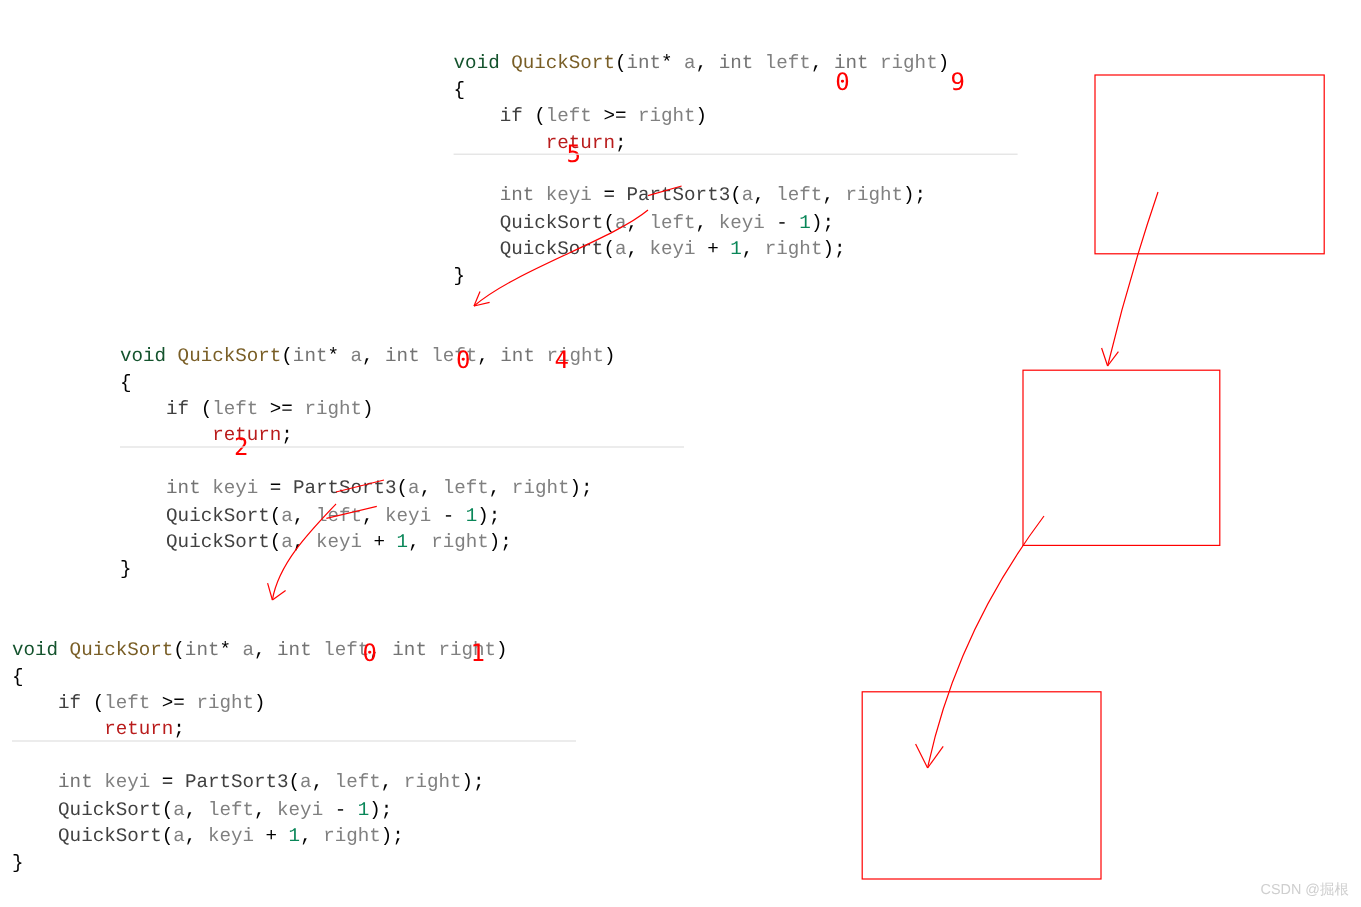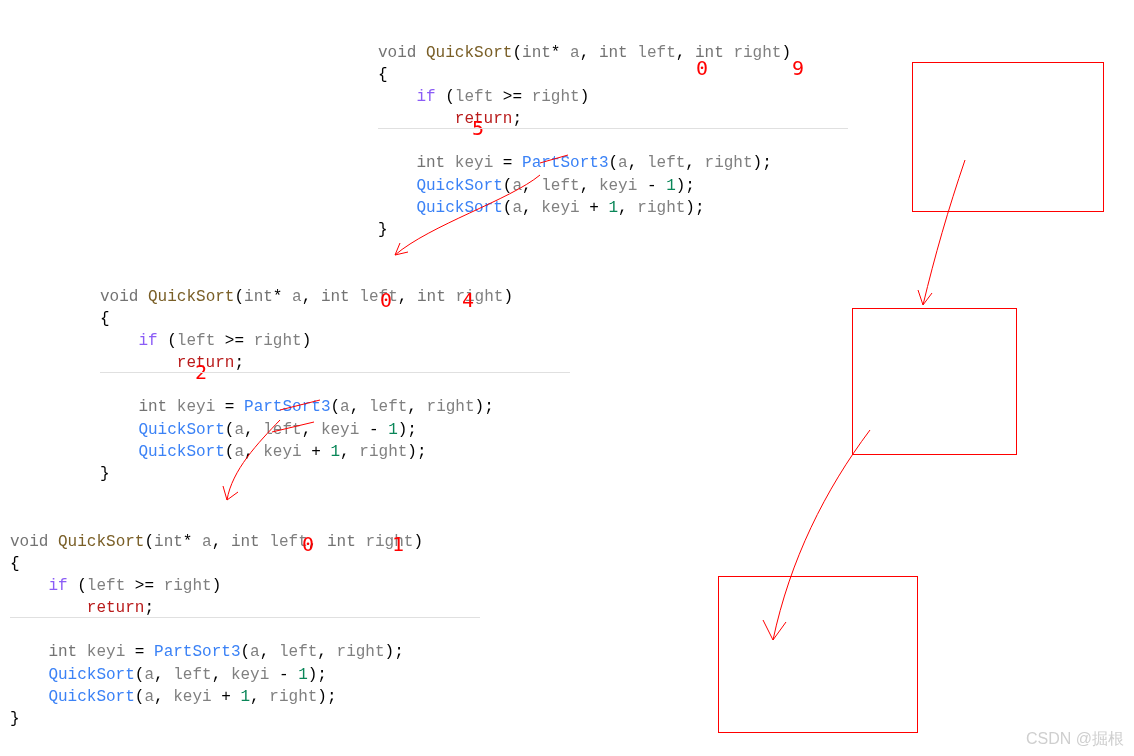--- a/index.html
+++ b/index.html
@@ -10,26 +10,26 @@
       font-family: Consolas, "Courier New", monospace;
       font-size: 16px;
       position: relative;
       overflow: hidden;
     }
     .code-block {
       position: absolute;
       white-space: pre;
       line-height: 1.38;
     }
-    .kw-void { color: #737373; }
+    .kw-void { color: #14532d; }
     .kw-int { color: #737373; }
-    .kw-if { color: #8b5cf6; }
+    .kw-if { color: #404040; }
     .kw-return { color: #b91c1c; }
     .fn-name { color: #795e26; }
-    .fn-call { color: #3b82f6; }
+    .fn-call { color: #404040; }
     .param { color: #808080; }
     .punc { color: #000000; }
     .num { color: #098658; }
     .op { color: #000000; }
     .brace { color: #000000; }
     .red-annot {
       position: absolute;
       color: #ff0000;
       font-family: Consolas, monospace;
       font-size: 20px;
@@ -43,21 +43,21 @@
     .hr-line {
       position: absolute;
       height: 1px;
       background: #e0e0e0;
     }
     .watermark {
       position: absolute;
       right: 10px;
       bottom: 6px;
       color: #cfcfcf;
-      font-size: 16px;
+      font-size: 12px;
       font-family: Arial, sans-serif;
     }
     svg.arrows {
       position: absolute;
       top: 0;
       left: 0;
       width: 1134px;
       height: 756px;
       pointer-events: none;
     }

